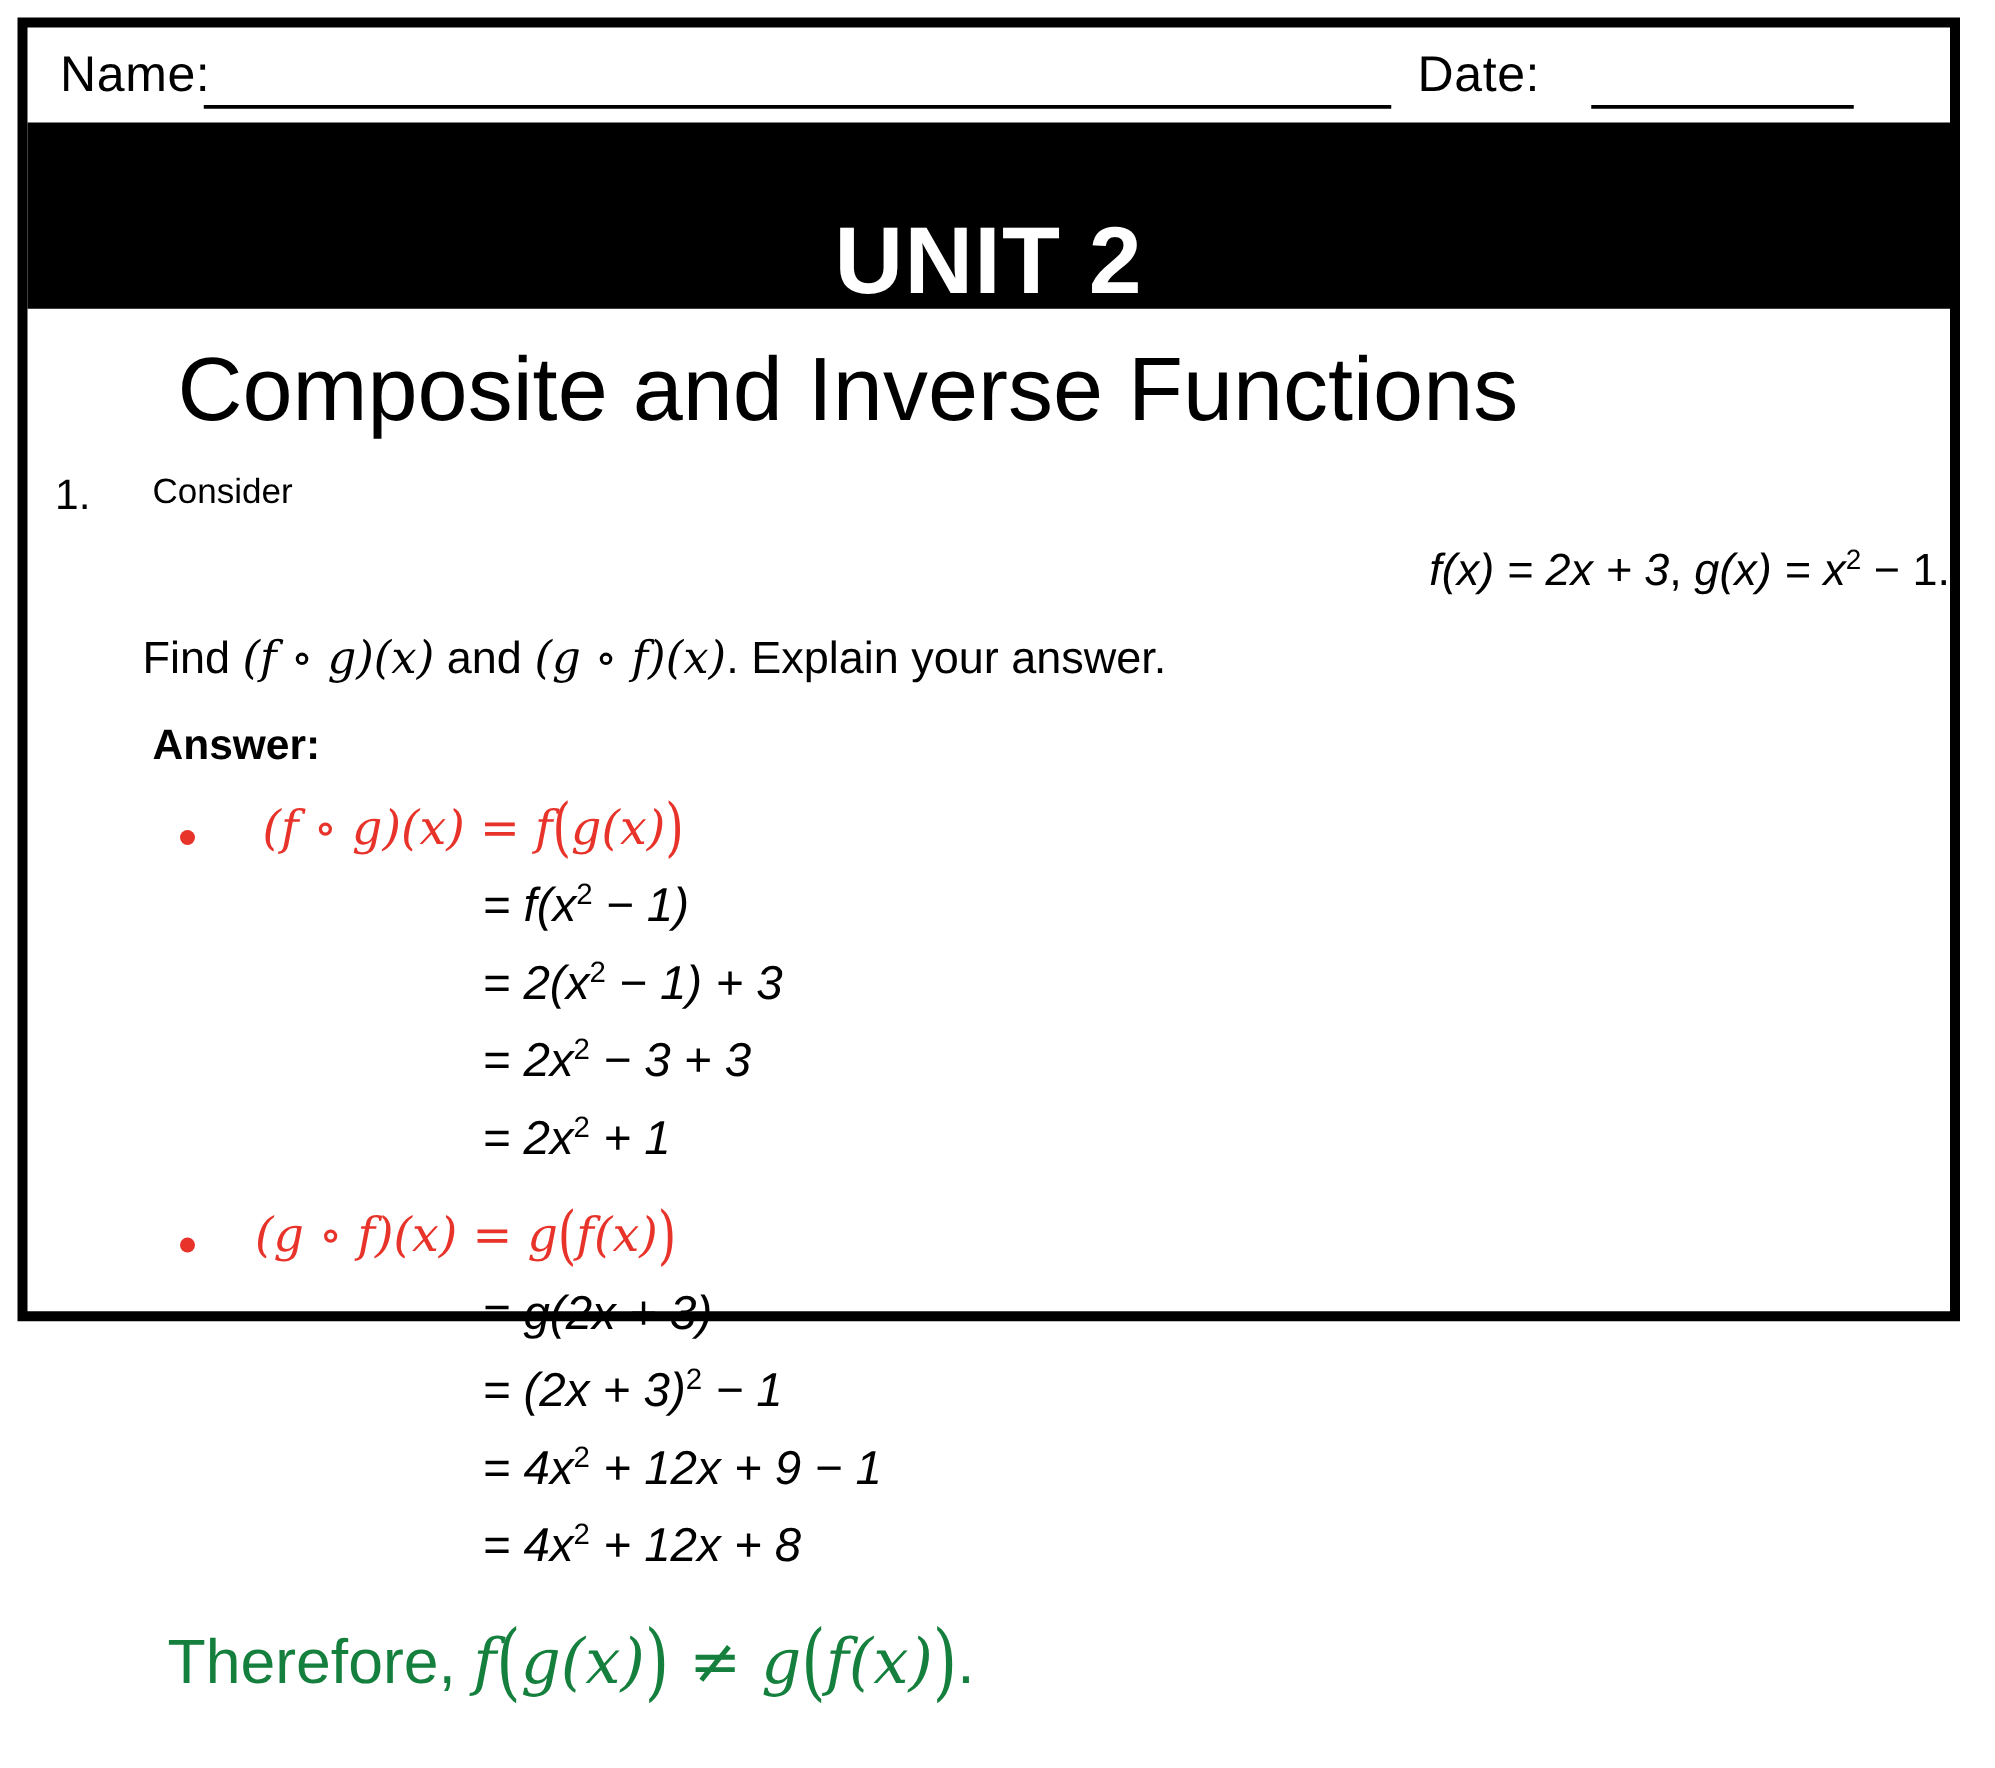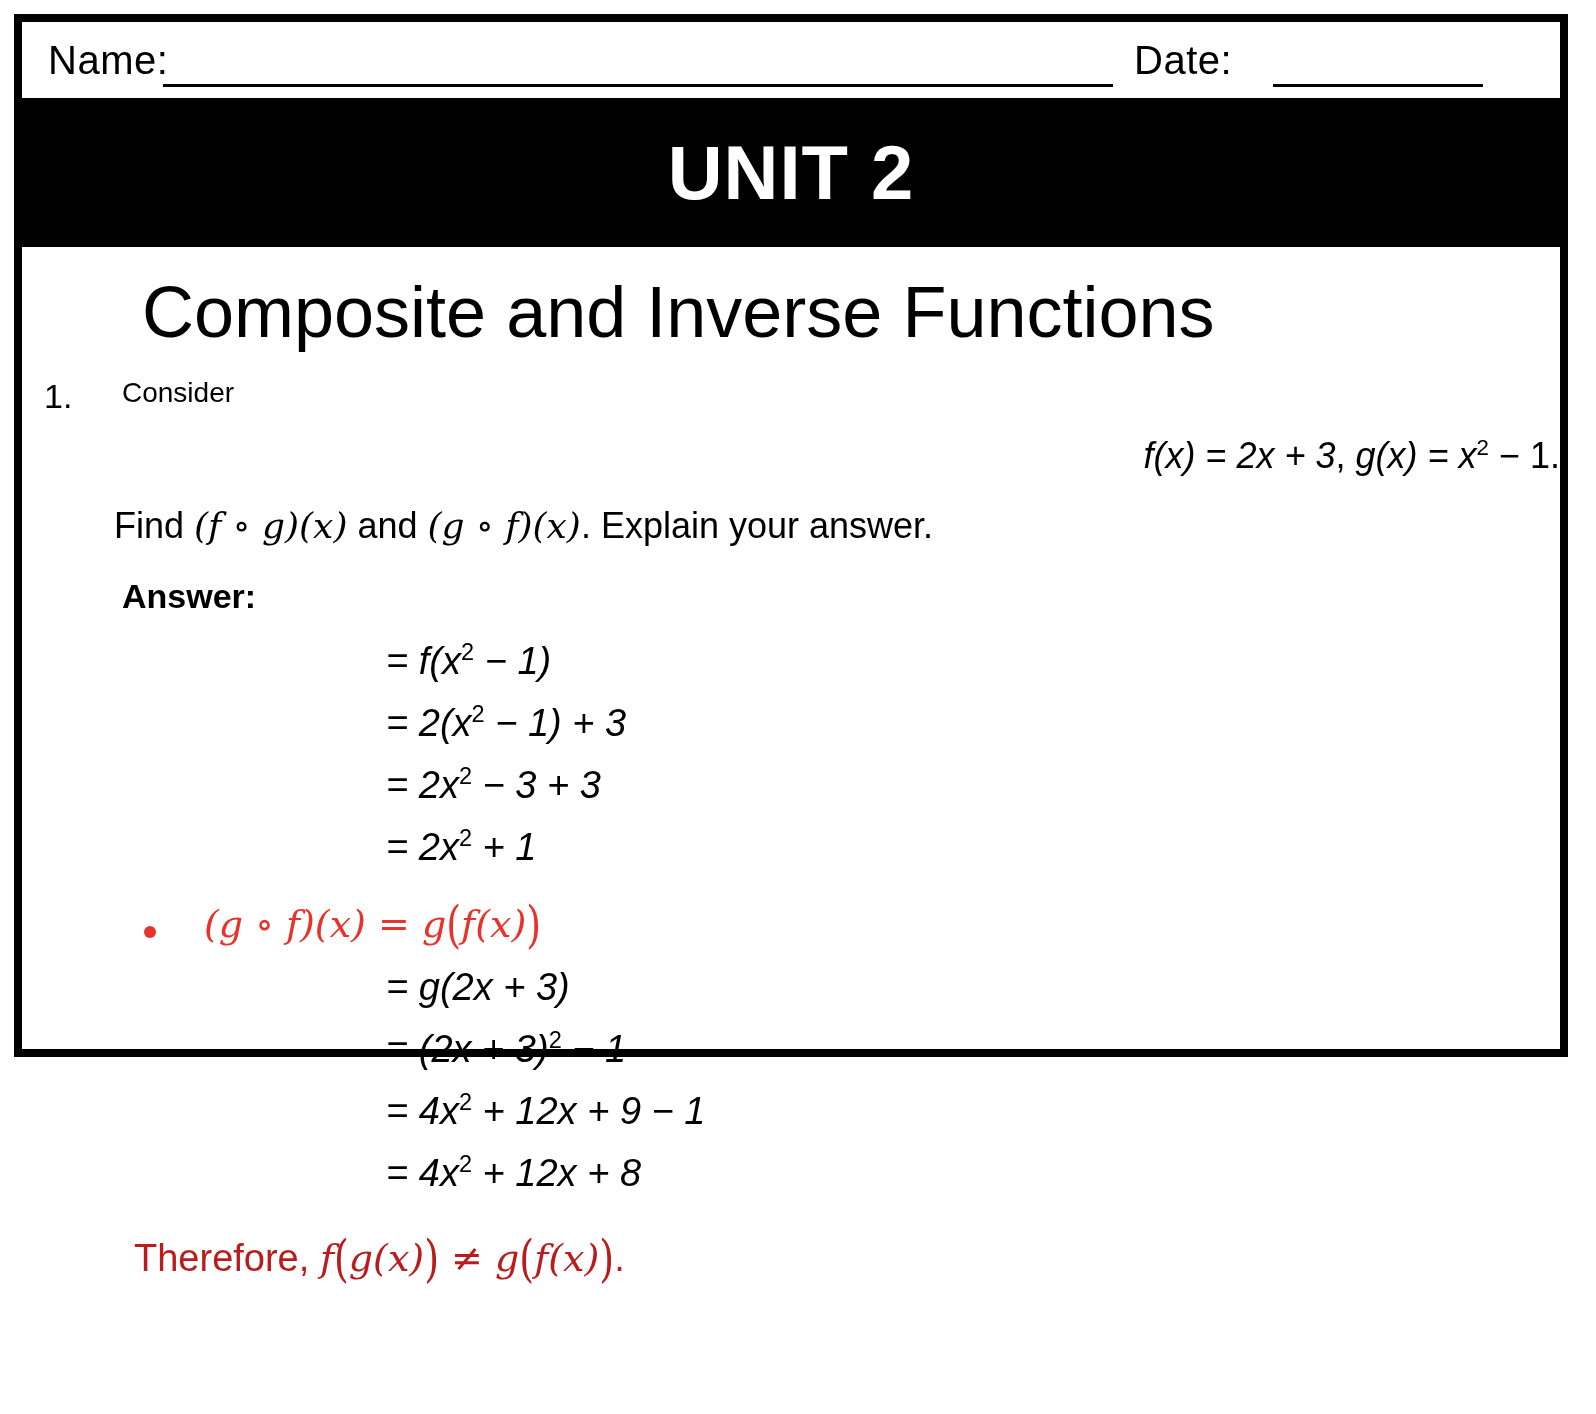--- a/index.html
+++ b/index.html
@@ -47,21 +47,21 @@
     border-bottom: 3px solid #000000;
   }
   .nd-name-rule { left: 141px; top: 62px; width: 950px; }
   .nd-date-rule { left: 1251px; top: 62px; width: 210px; }
 
   
   .banner {
     background: #000000;
     height: 149px;
     display: flex;
-    align-items: center;
+    align-items: flex-end;
     justify-content: center;
   }
   .banner-title {
     color: #ffffff;
     font-size: 76px;
     font-weight: bold;
     letter-spacing: 1px;
     line-height: 1;
   }
 
@@ -162,22 +162,22 @@
     left: 364px;
     top: 0;
     font-size: 38px;
     color: #000000;
     font-family: Liberation Sans, sans-serif;
     white-space: nowrap;
   }
 
   .conclusion {
     margin: 22px 0 0 112px;
-    font-size: 38px;
-    color: #b91c1c;
+    font-size: 50px;
+    color: #15803d;
     white-space: nowrap;
   }
   .conclusion .math { font-family: "DejaVu Serif", serif; }
 
   .big-paren {
     display: inline-block;
     transform: scaleY(1.35);
     font-style: normal;
   }
 </style>
@@ -212,20 +212,24 @@
     </div>
 
     <div class="find-line">
       <span>Find </span><span class="math">(f ∘ g)(x)</span><span> and </span><span class="math">(g ∘ f)(x)</span><span>. Explain your answer.</span>
     </div>
 
     <div><span class="answer-label">Answer:</span></div>
 
     <div class="answer-body">
 
+      <div class="bullet-row">
+        <span class="bullet-dot"></span>
+        <span class="bullet-eq math"><span>(f ∘ g)(x) = </span><span>f</span><span class="big-paren">(</span><span>g(x)</span><span class="big-paren">)</span></span>
+      </div>
 
       <div class="step-row">
         <span class="step-eq math"><span>= f(x</span><sup>2</sup><span> − 1)</span></span>
       </div>
       <div class="step-row">
         <span class="step-eq math"><span>= 2(x</span><sup>2</sup><span> − 1) + 3</span></span>
       </div>
       <div class="step-row">
         <span class="step-eq math"><span>= 2x</span><sup>2</sup><span> − 3 + 3</span></span>
       </div>

